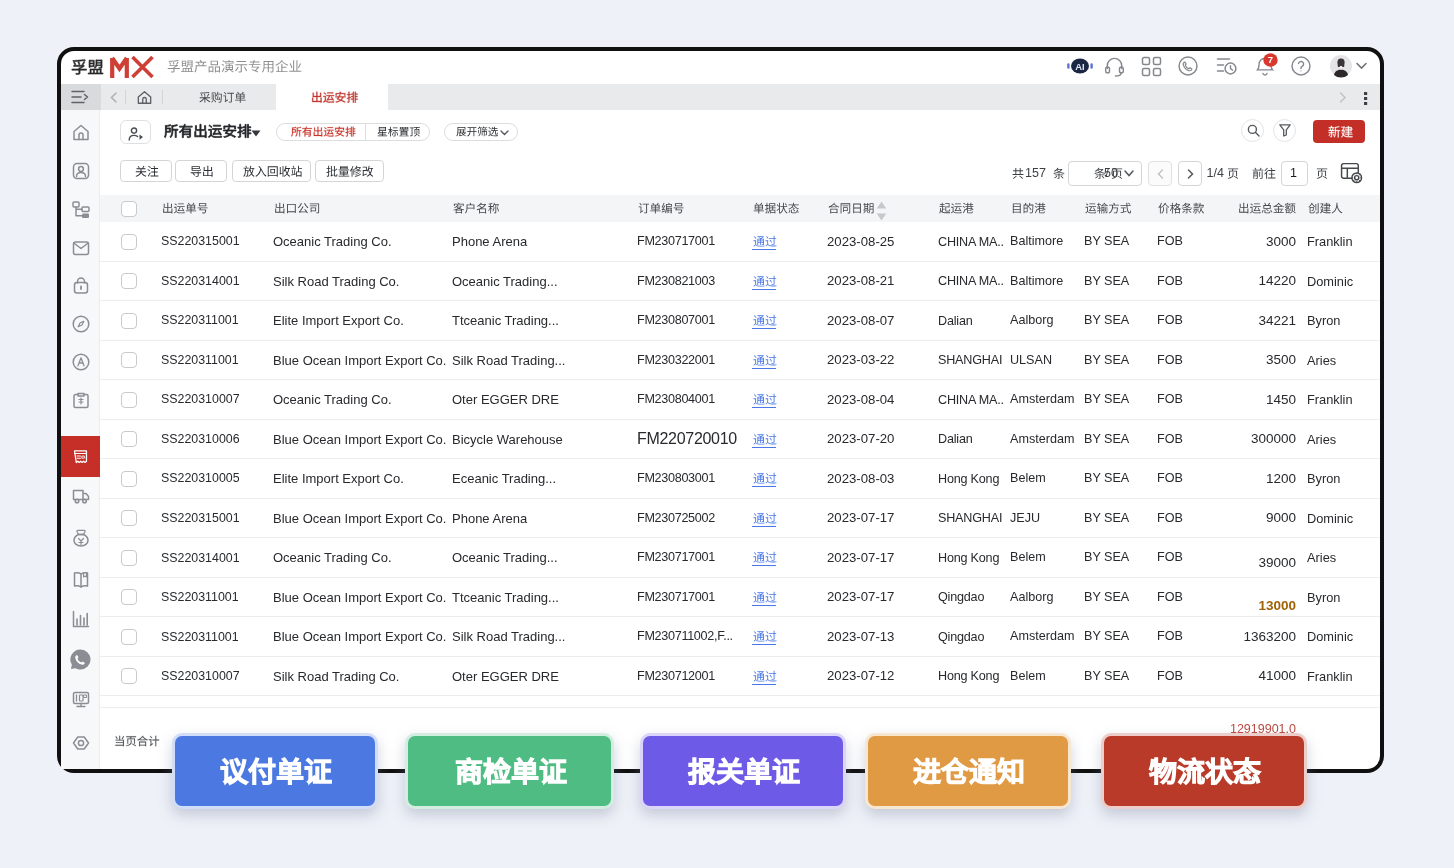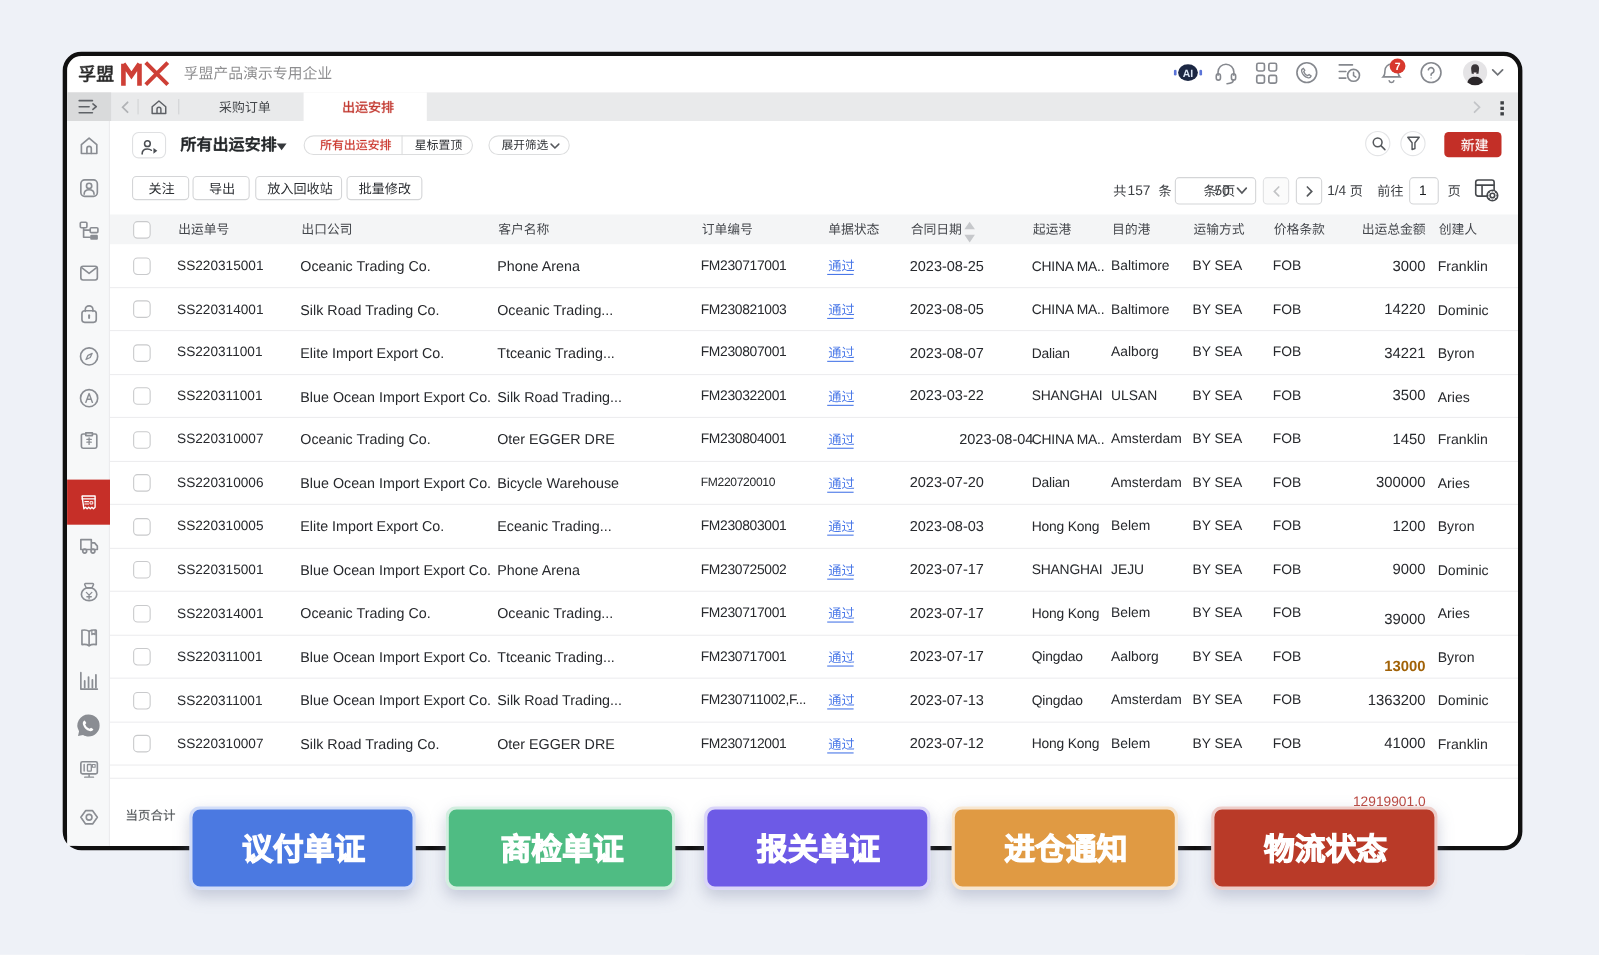--- a/index.html
+++ b/index.html
@@ -578,21 +578,21 @@
 <div style="position:absolute;left:273px;top:271.5px;font-size:13px;color:#27292d;font-weight:400;line-height:19.5px;white-space:nowrap;">Silk Road Trading Co.</div>
 <div style="position:absolute;left:452px;top:271.5px;font-size:13px;color:#27292d;font-weight:400;line-height:19.5px;white-space:nowrap;">Oceanic Trading...</div>
 <div style="position:absolute;left:637px;top:271.8px;font-size:12.6px;color:#27292d;font-weight:400;line-height:18.9px;white-space:nowrap;letter-spacing:-0.3px;">FM230821003</div>
 <svg style="position:absolute;left:752px;top:273.8px;" width="26" height="16">
     <g transform="translate(1,11.9) scale(0.012000)" fill="#4a78e8">
       <use href="#c901a" x="0"></use>
       <use href="#c8fc7" x="1000"></use>
     </g>
   </svg>
 <div style="position:absolute;left:752px;top:288.8px;width:24px;height:1px;background:#4a78e8;"></div>
-<div style="position:absolute;left:827px;top:271.4px;font-size:13.2px;color:#27292d;font-weight:400;line-height:19.8px;white-space:nowrap;">2023-08-05</div>
+<div style="position:absolute;left:827px;top:271.4px;font-size:13.2px;color:#27292d;font-weight:400;line-height:19.8px;white-space:nowrap;">2023-08-21</div>
 <div style="position:absolute;left:938px;top:271.2px;width:66px;height:20px;overflow:hidden;"><span style="font-size:12.6px;color:#27292d;line-height:20px;white-space:nowrap;letter-spacing:-0.2px">CHINA MA...</span></div>
 <div style="position:absolute;left:1010px;top:271.8px;font-size:12.6px;color:#27292d;font-weight:400;line-height:18.9px;white-space:nowrap;">Baltimore</div>
 <div style="position:absolute;left:1084px;top:271.8px;font-size:12.6px;color:#27292d;font-weight:400;line-height:18.9px;white-space:nowrap;">BY SEA</div>
 <div style="position:absolute;left:1157px;top:271.8px;font-size:12.6px;color:#27292d;font-weight:400;line-height:18.9px;white-space:nowrap;">FOB</div>
 <div style="position:absolute;right:158px;top:271.1px;font-size:13.5px;color:#27292d;font-weight:400;line-height:20.2px;white-space:nowrap;">14220</div>
 <div style="position:absolute;left:1307px;top:271.6px;font-size:12.8px;color:#27292d;font-weight:400;line-height:19.2px;white-space:nowrap;">Dominic</div>
 <div style="position:absolute;left:100px;top:339.5px;width:1280px;height:1px;background:#ededef;"></div>
 <div style="position:absolute;left:120.5px;top:312.8px;width:16px;height:16px;border:1px solid #c9cacc;border-radius:4px;background:#fff;"></div>
 <div style="position:absolute;left:161px;top:311.4px;font-size:12.4px;color:#27292d;font-weight:400;line-height:18.6px;white-space:nowrap;">SS220311001</div>
 <div style="position:absolute;left:273px;top:311.0px;font-size:13px;color:#27292d;font-weight:400;line-height:19.5px;white-space:nowrap;">Elite Import Export Co.</div>
@@ -638,33 +638,33 @@
 <div style="position:absolute;left:273px;top:390.0px;font-size:13px;color:#27292d;font-weight:400;line-height:19.5px;white-space:nowrap;">Oceanic Trading Co.</div>
 <div style="position:absolute;left:452px;top:390.0px;font-size:13px;color:#27292d;font-weight:400;line-height:19.5px;white-space:nowrap;">Oter EGGER DRE</div>
 <div style="position:absolute;left:637px;top:390.3px;font-size:12.6px;color:#27292d;font-weight:400;line-height:18.9px;white-space:nowrap;letter-spacing:-0.3px;">FM230804001</div>
 <svg style="position:absolute;left:752px;top:392.3px;" width="26" height="16">
     <g transform="translate(1,11.9) scale(0.012000)" fill="#4a78e8">
       <use href="#c901a" x="0"></use>
       <use href="#c8fc7" x="1000"></use>
     </g>
   </svg>
 <div style="position:absolute;left:752px;top:407.2px;width:24px;height:1px;background:#4a78e8;"></div>
-<div style="position:absolute;left:872px;top:389.9px;font-size:13.2px;color:#27292d;font-weight:400;line-height:19.8px;white-space:nowrap;">2023-08-04</div>
+<div style="position:absolute;left:827px;top:389.9px;font-size:13.2px;color:#27292d;font-weight:400;line-height:19.8px;white-space:nowrap;">2023-08-04</div>
 <div style="position:absolute;left:938px;top:389.8px;width:66px;height:20px;overflow:hidden;"><span style="font-size:12.6px;color:#27292d;line-height:20px;white-space:nowrap;letter-spacing:-0.2px">CHINA MA...</span></div>
 <div style="position:absolute;left:1010px;top:390.3px;font-size:12.6px;color:#27292d;font-weight:400;line-height:18.9px;white-space:nowrap;">Amsterdam</div>
 <div style="position:absolute;left:1084px;top:390.3px;font-size:12.6px;color:#27292d;font-weight:400;line-height:18.9px;white-space:nowrap;">BY SEA</div>
 <div style="position:absolute;left:1157px;top:390.3px;font-size:12.6px;color:#27292d;font-weight:400;line-height:18.9px;white-space:nowrap;">FOB</div>
 <div style="position:absolute;right:158px;top:389.6px;font-size:13.5px;color:#27292d;font-weight:400;line-height:20.2px;white-space:nowrap;">1450</div>
 <div style="position:absolute;left:1307px;top:390.1px;font-size:12.8px;color:#27292d;font-weight:400;line-height:19.2px;white-space:nowrap;">Franklin</div>
 <div style="position:absolute;left:100px;top:458.0px;width:1280px;height:1px;background:#ededef;"></div>
 <div style="position:absolute;left:120.5px;top:431.2px;width:16px;height:16px;border:1px solid #c9cacc;border-radius:4px;background:#fff;"></div>
 <div style="position:absolute;left:161px;top:429.9px;font-size:12.4px;color:#27292d;font-weight:400;line-height:18.6px;white-space:nowrap;">SS220310006</div>
 <div style="position:absolute;left:273px;top:429.5px;font-size:13px;color:#27292d;font-weight:400;line-height:19.5px;white-space:nowrap;">Blue Ocean Import Export Co.</div>
 <div style="position:absolute;left:452px;top:429.5px;font-size:13px;color:#27292d;font-weight:400;line-height:19.5px;white-space:nowrap;">Bicycle Warehouse</div>
-<div style="position:absolute;left:637px;top:429.8px;font-size:11px;color:#27292d;font-weight:400;line-height:18.9px;white-space:nowrap;letter-spacing:-0.3px;">FM220720010</div>
+<div style="position:absolute;left:637px;top:429.8px;font-size:16px;color:#27292d;font-weight:400;line-height:18.9px;white-space:nowrap;letter-spacing:-0.3px;">FM220720010</div>
 <svg style="position:absolute;left:752px;top:431.8px;" width="26" height="16">
     <g transform="translate(1,11.9) scale(0.012000)" fill="#4a78e8">
       <use href="#c901a" x="0"></use>
       <use href="#c8fc7" x="1000"></use>
     </g>
   </svg>
 <div style="position:absolute;left:752px;top:446.8px;width:24px;height:1px;background:#4a78e8;"></div>
 <div style="position:absolute;left:827px;top:429.4px;font-size:13.2px;color:#27292d;font-weight:400;line-height:19.8px;white-space:nowrap;">2023-07-20</div>
 <div style="position:absolute;left:938px;top:429.2px;width:66px;height:20px;overflow:hidden;"><span style="font-size:12.6px;color:#27292d;line-height:20px;white-space:nowrap;letter-spacing:-0.2px">Dalian</span></div>
 <div style="position:absolute;left:1010px;top:429.8px;font-size:12.6px;color:#27292d;font-weight:400;line-height:18.9px;white-space:nowrap;">Amsterdam</div>

